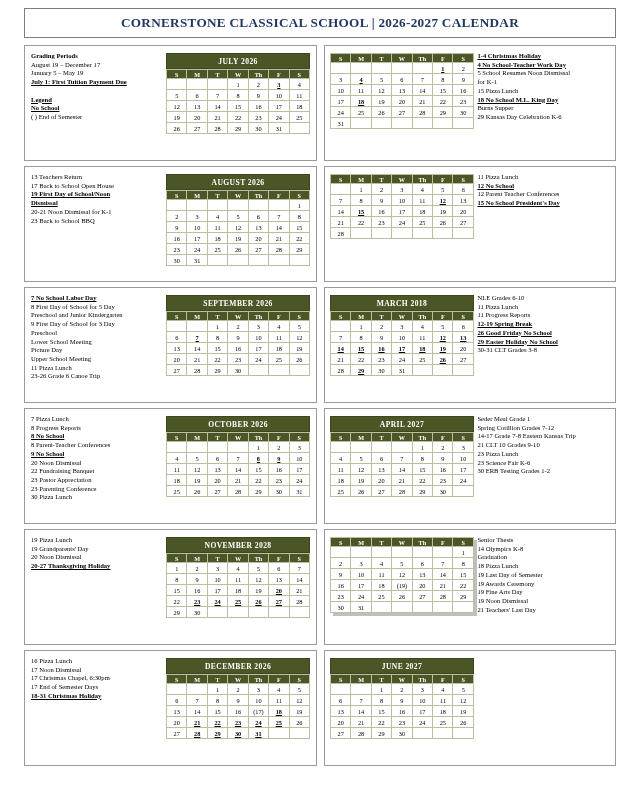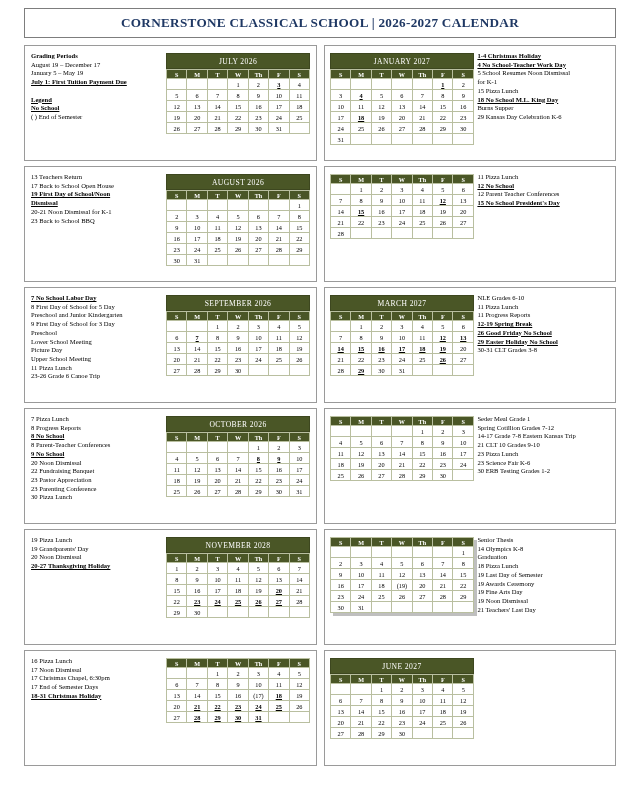--- a/index.html
+++ b/index.html
@@ -60,21 +60,21 @@
   .cal-wrap.left { order: 1; }
   table.cal {
     border-collapse: collapse;
     width: 144px;
     font-size: 6.3px;
     table-layout: fixed;
   }
   table.cal caption {
     background: #4a5626;
     color: #ffffff;
-    font-weight: normal;
+    font-weight: bold;
     font-size: 7.6px;
     letter-spacing: 0.4px;
     padding: 2.5px 0 2.5px 0;
     border: 1px solid #3d471f;
     font-family: "Liberation Serif", serif;
   }
   table.cal th {
     background: #4a5626;
     color: #ffffff;
     font-weight: bold;
@@ -178,21 +178,20 @@
                   <td>31</td>
                   <td></td>
                 </tr>
               </tbody>
             </table>
           </div>
         </div>
         <div class="cell">
           <div class="cal-wrap left">
             <table class="cal">
-              <caption>JANUARY 2027</caption>
               <thead>
                 <tr>
                   <th>S</th>
                   <th>M</th>
                   <th>T</th>
                   <th>W</th>
                   <th>Th</th>
                   <th>F</th>
                   <th>S</th>
                 </tr>
@@ -495,21 +494,21 @@
                   <td></td>
                   <td></td>
                 </tr>
               </tbody>
             </table>
           </div>
         </div>
         <div class="cell">
           <div class="cal-wrap left">
             <table class="cal">
-              <caption>MARCH 2027</caption>
+              <caption>MARCH 2018</caption>
               <thead>
                 <tr>
                   <th>S</th>
                   <th>M</th>
                   <th>T</th>
                   <th>W</th>
                   <th>Th</th>
                   <th>F</th>
                   <th>S</th>
                 </tr>
@@ -648,20 +647,21 @@
                   <td>30</td>
                   <td>31</td>
                 </tr>
               </tbody>
             </table>
           </div>
         </div>
         <div class="cell">
           <div class="cal-wrap left">
             <table class="cal">
+              <caption>APRIL 2027</caption>
               <thead>
                 <tr>
                   <th>S</th>
                   <th>M</th>
                   <th>T</th>
                   <th>W</th>
                   <th>Th</th>
                   <th>F</th>
                   <th>S</th>
                 </tr>
@@ -887,20 +887,21 @@
         <div class="cell">
           <div class="notes">
             <div>16 Pizza Lunch</div>
             <div>17 Noon Dismissal</div>
             <div>17 Christmas Chapel, 6:30pm</div>
             <div>17 End of Semester Days</div>
             <div style="font-weight: bold; text-decoration: underline;">18-31 Christmas Holiday</div>
           </div>
           <div class="cal-wrap">
             <table class="cal">
+              <caption>DECEMBER 2026</caption>
               <thead>
                 <tr>
                   <th>S</th>
                   <th>M</th>
                   <th>T</th>
                   <th>W</th>
                   <th>Th</th>
                   <th>F</th>
                   <th>S</th>
                 </tr>

